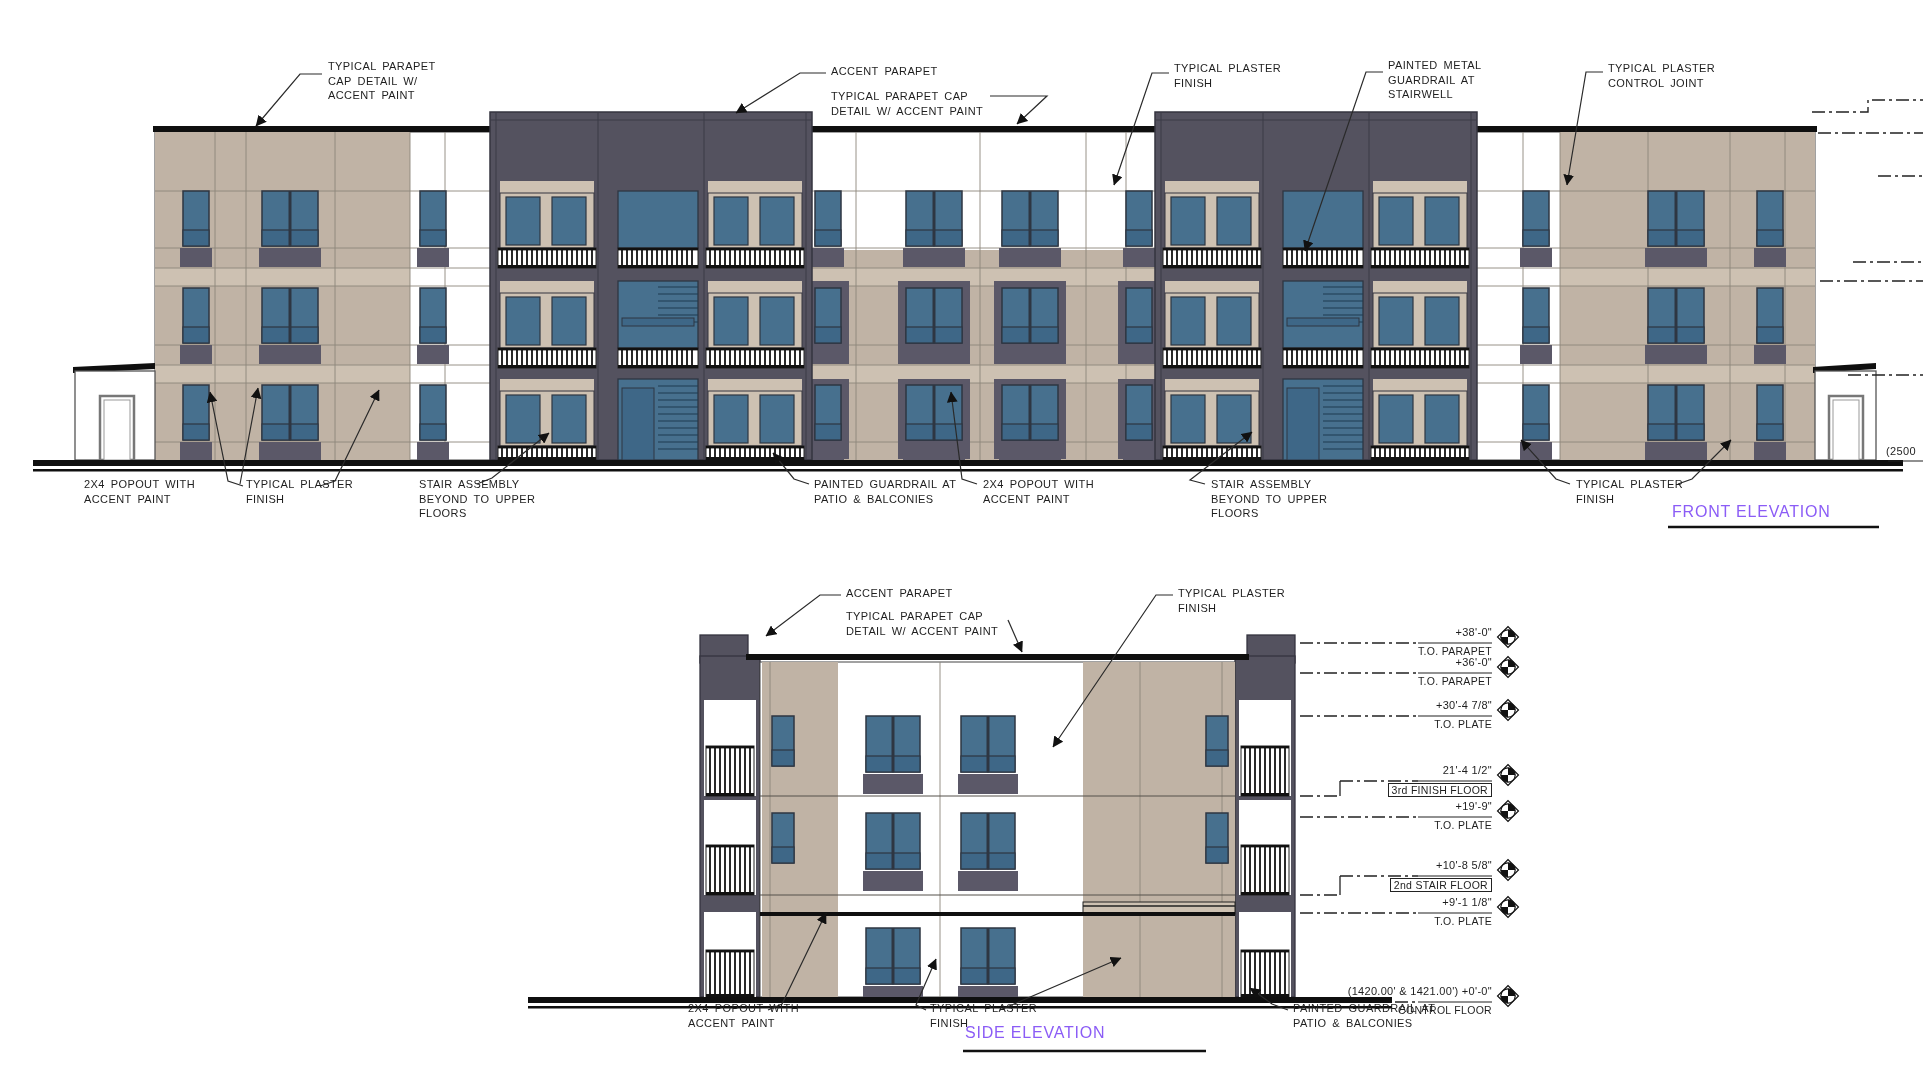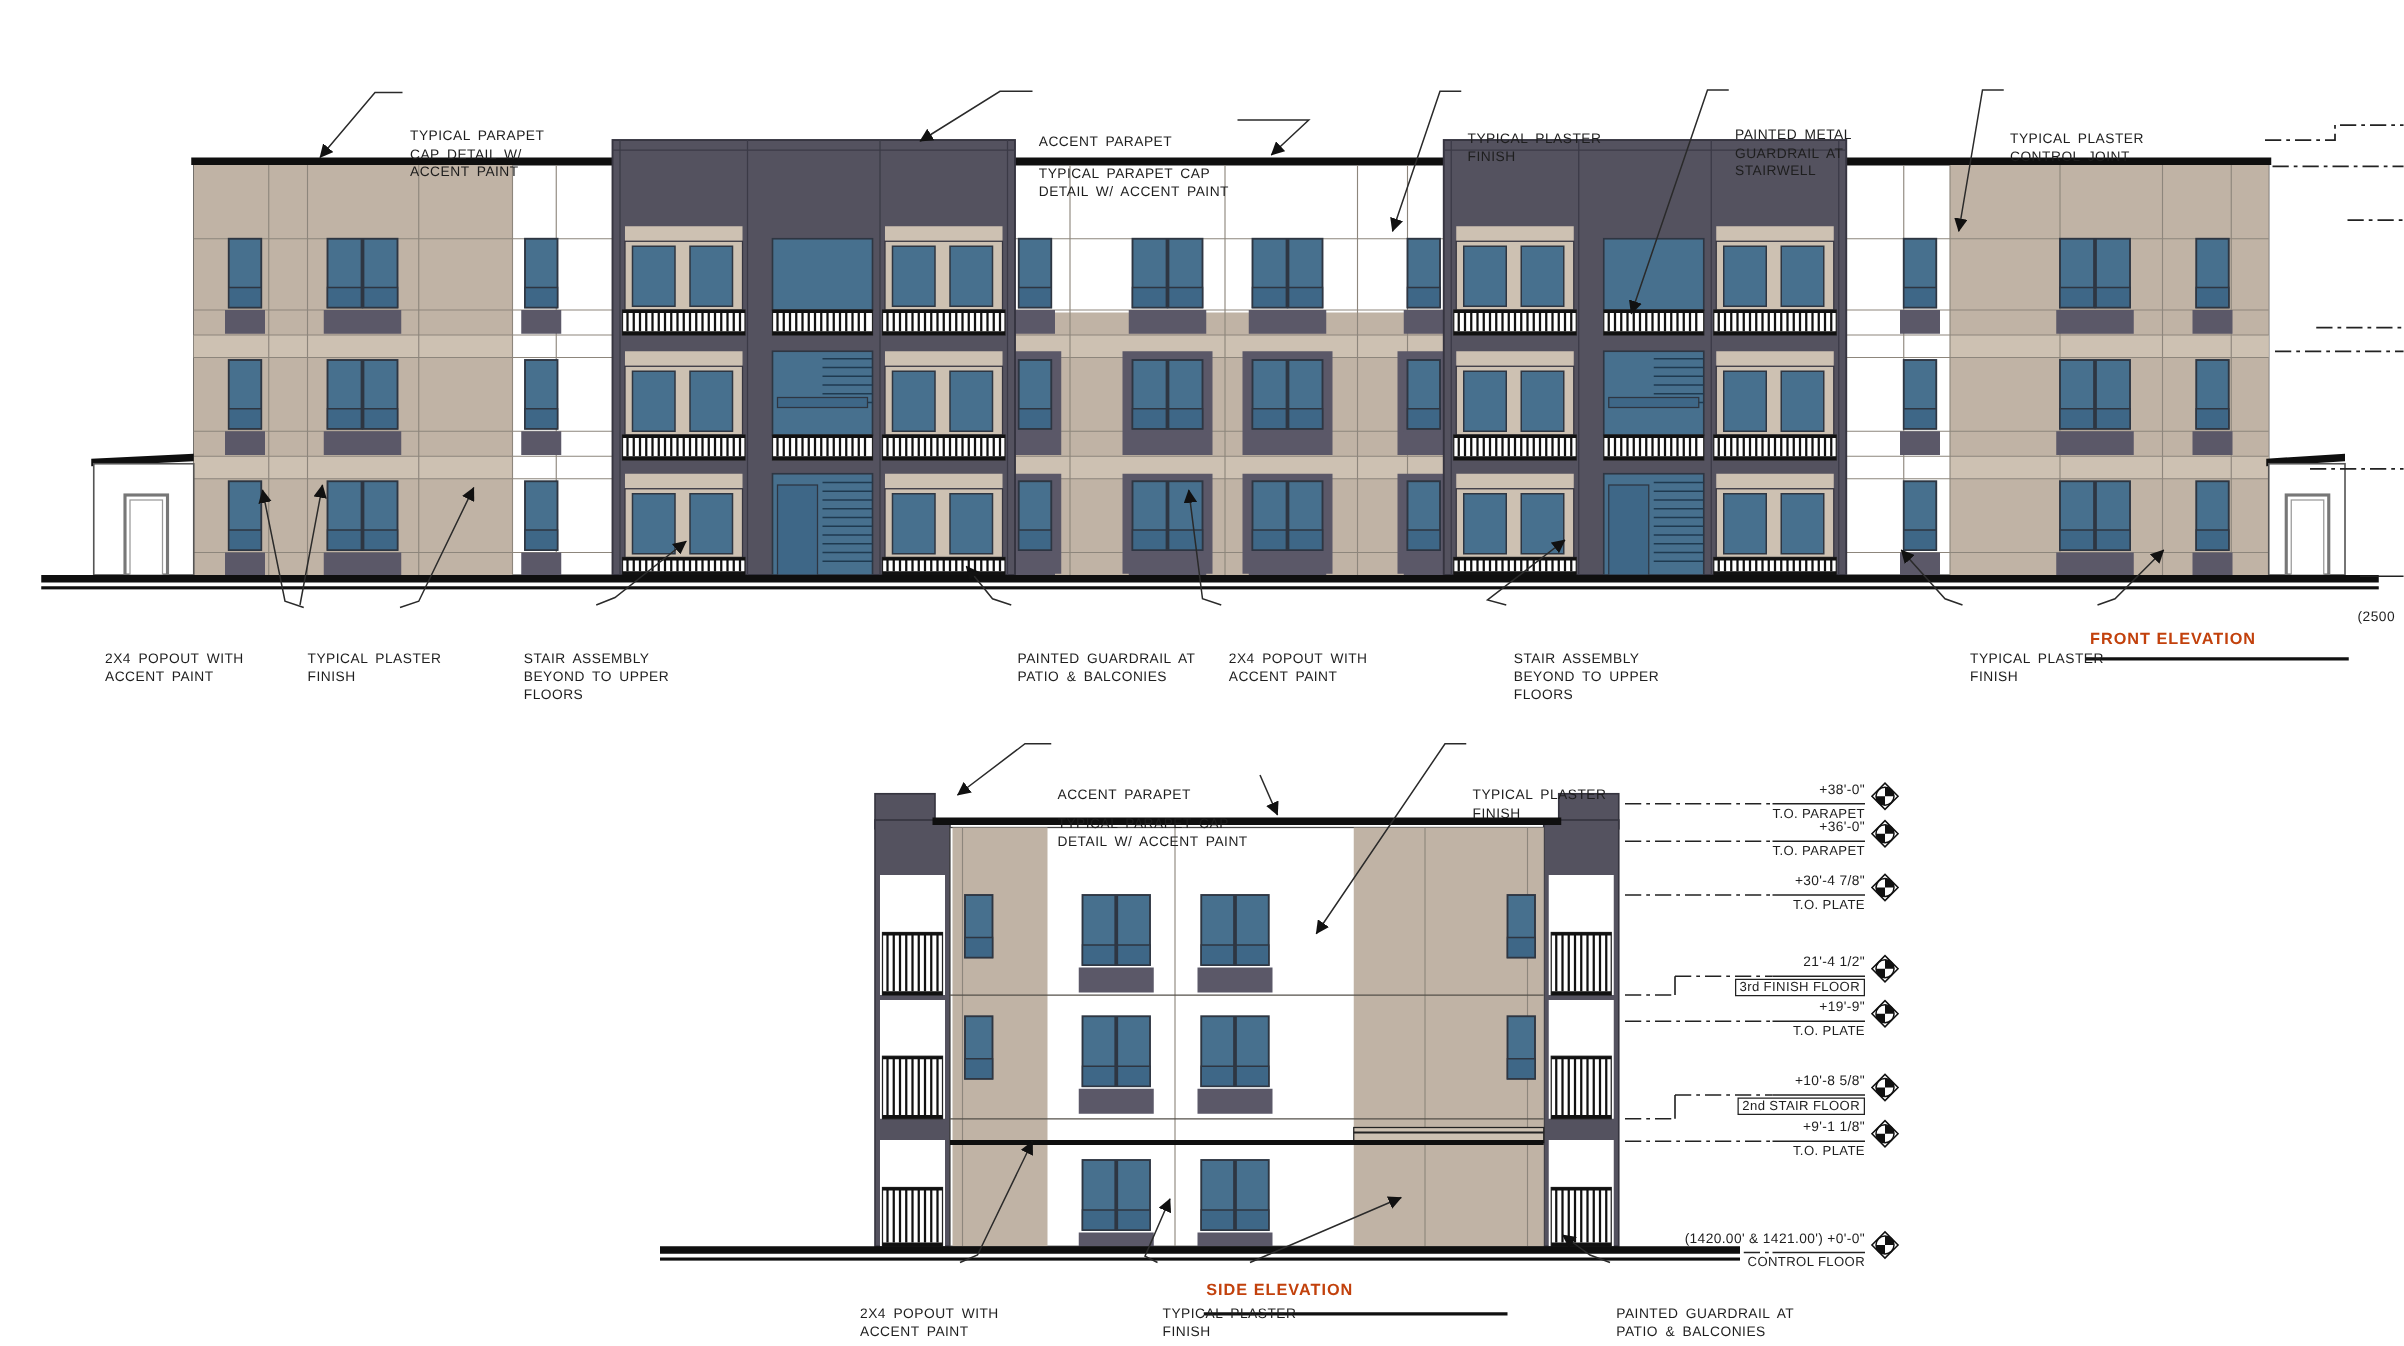--- a/index.html
+++ b/index.html
@@ -1,22 +1,22 @@
 <!DOCTYPE html>
 <html><head>
 <meta charset="utf-8">
 <style>
   html,body{margin:0;padding:0;}
   body{width:1923px;height:1077px;background:#fff;position:relative;overflow:hidden;
        font-family:"Liberation Sans", sans-serif;}
   #stage{position:absolute;left:0;top:0;width:1923px;height:1077px;}
   svg#drawing{position:absolute;left:0;top:0;}
   .co{position:absolute;font-size:11px;line-height:14.5px;color:#1e1e1e;white-space:pre-line;
-      letter-spacing:.4px;word-spacing:2.5px;margin-top:43px;}
-  .title{position:absolute;font-size:13px;font-weight:700;letter-spacing:.8px;color:#c2410c;}
+      letter-spacing:.4px;word-spacing:2.5px;}
+  .title{position:absolute;font-size:16px;font-weight:400;letter-spacing:.8px;color:#8b5cf6;}
   .mval{position:absolute;right:431px;font-size:11px;color:#1e1e1e;letter-spacing:.3px;
         white-space:nowrap;text-align:right;}
   .mlab{position:absolute;right:431px;font-size:10.5px;color:#1e1e1e;letter-spacing:.3px;
         white-space:nowrap;text-align:center;}
   .mlab.boxed{border:1px solid #222;padding:0 3px;margin-left:43px;}
   .bm{position:absolute;}
 </style>
 </head>
 <body>
 

